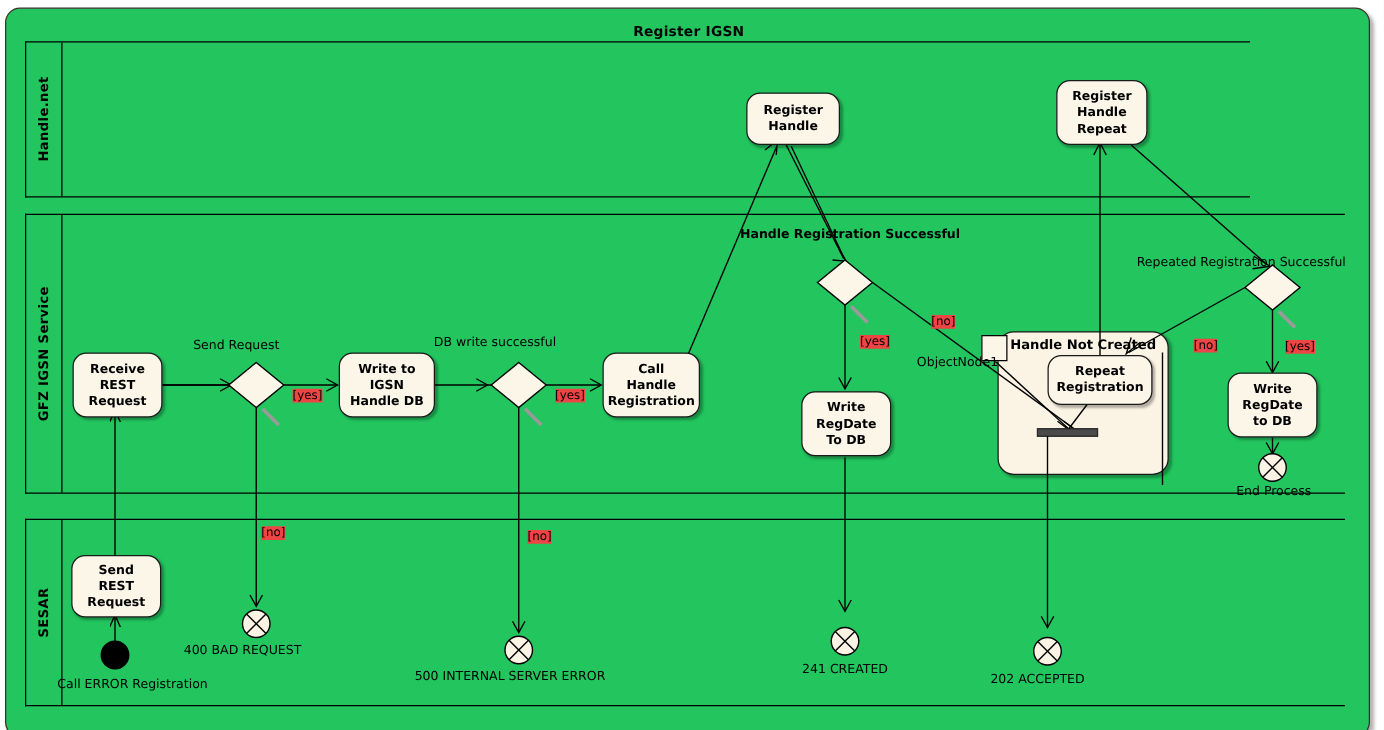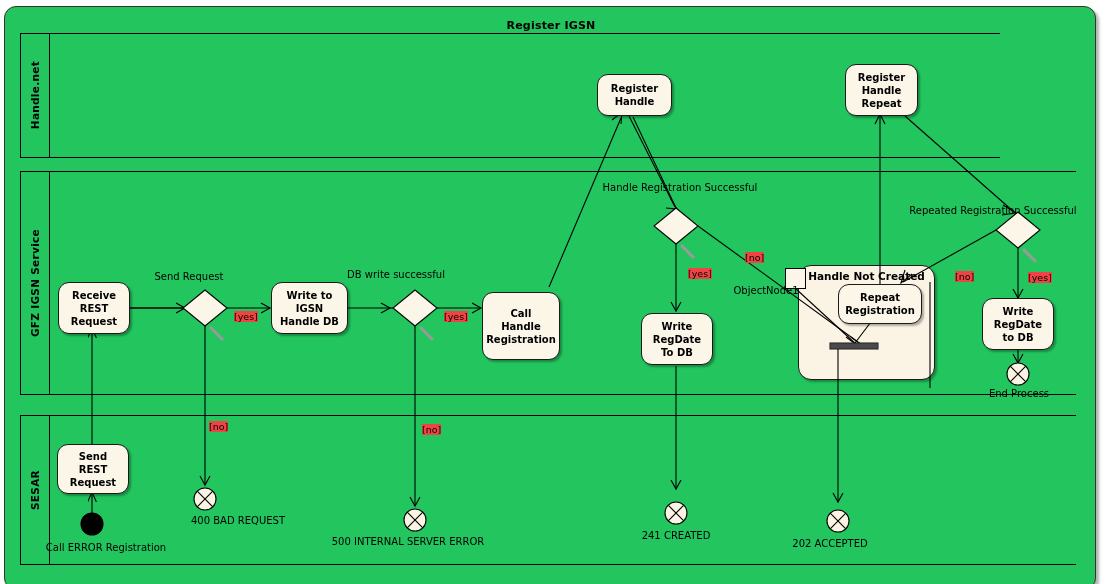--- a/index.html
+++ b/index.html
@@ -195,21 +195,21 @@
 REST
 Request</span>
     </div>
 
     <div class="action" style="left:271px;top:282px;width:77px;height:52px;">
       <span style="white-space:pre-line;">Write to
 IGSN
 Handle DB</span>
     </div>
 
-    <div class="action" style="left:482px;top:292px;width:78px;height:68px;">
+    <div class="action" style="left:482px;top:282px;width:78px;height:52px;">
       <span style="white-space:pre-line;">Call
 Handle
 Registration</span>
     </div>
 
     <div class="action" style="left:641px;top:313px;width:72px;height:52px;">
       <span style="white-space:pre-line;">Write
 RegDate
 To DB</span>
     </div>
@@ -232,35 +232,35 @@
     </div>
 
     <div class="pin" style="left:785px;top:268px;"></div>
 
   </div>
 
   <div>
 
     <div class="lbl-c" style="left:189px;top:271px;">Send Request</div>
     <div class="lbl-c" style="left:396px;top:269px;">DB write successful</div>
-    <div class="lbl-c" style="left:680px;top:182px;">Handle Registration Successful</div>
+    <div class="lbl-c" style="left:680px;top:182px;font-weight:bold;">Handle Registration Successful</div>
     <div class="lbl-c" style="left:993px;top:205px;text-align:right;">Repeated Registration Successful</div>
 
     <div class="lbl-guard" style="left:234px;top:311px;">[yes]</div>
     <div class="lbl-guard" style="left:209px;top:421px;">[no]</div>
     <div class="lbl-guard" style="left:444px;top:311px;">[yes]</div>
     <div class="lbl-guard" style="left:422px;top:424px;">[no]</div>
     <div class="lbl-guard" style="left:688px;top:268px;">[yes]</div>
     <div class="lbl-guard" style="left:745px;top:252px;">[no]</div>
     <div class="lbl-guard" style="left:1028px;top:272px;">[yes]</div>
     <div class="lbl-guard" style="left:955px;top:271px;">[no]</div>
 
     <div class="lbl-c" style="left:766px;top:285px;">ObjectNode1</div>
 
-    <div class="lbl-c" style="left:194px;top:515px;margin-left:44px;">400 BAD REQUEST</div>
+    <div class="lbl-c" style="left:194px;top:515px;">400 BAD REQUEST</div>
     <div class="lbl-c" style="left:408px;top:536px;">500 INTERNAL SERVER ERROR</div>
     <div class="lbl-c" style="left:676px;top:530px;">241 CREATED</div>
     <div class="lbl-c" style="left:830px;top:538px;">202 ACCEPTED</div>
     <div class="lbl-c" style="left:1019px;top:388px;">End Process</div>
 
     <div class="lbl-c" style="left:106px;top:542px;">Call ERROR Registration</div>
 
   </div>
 </div>
 

